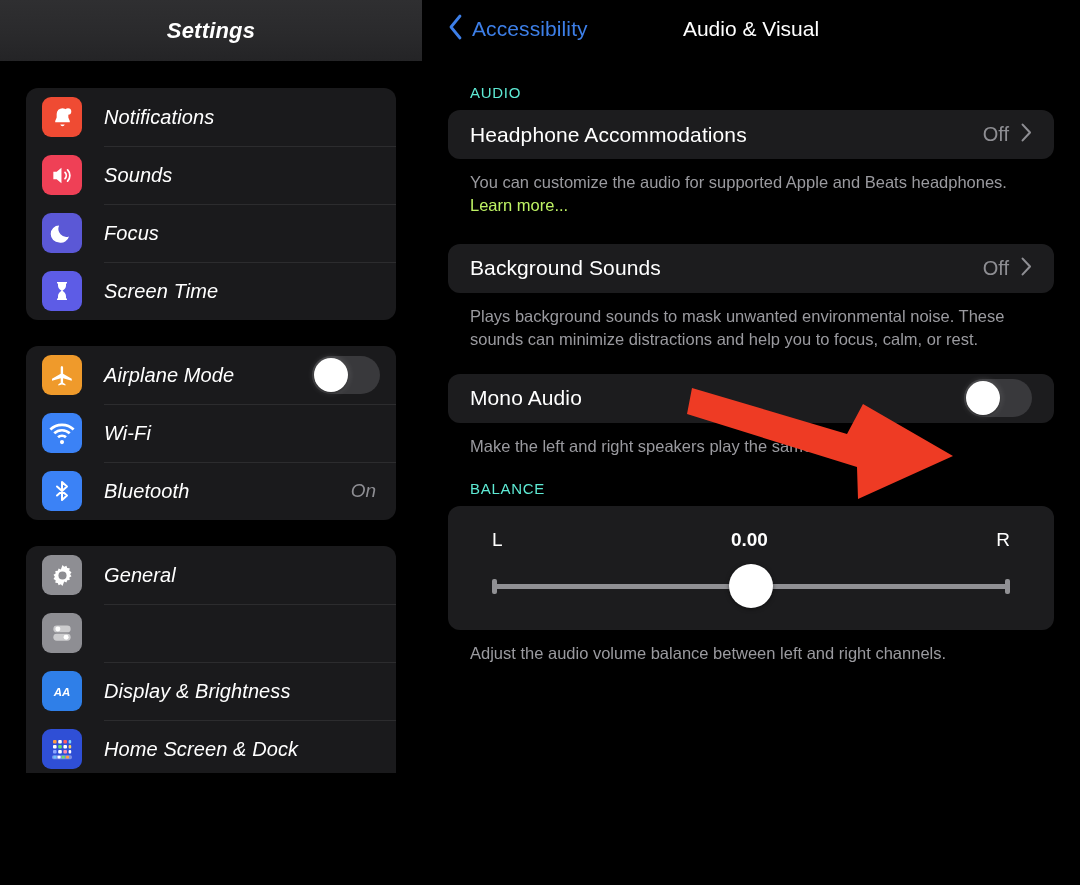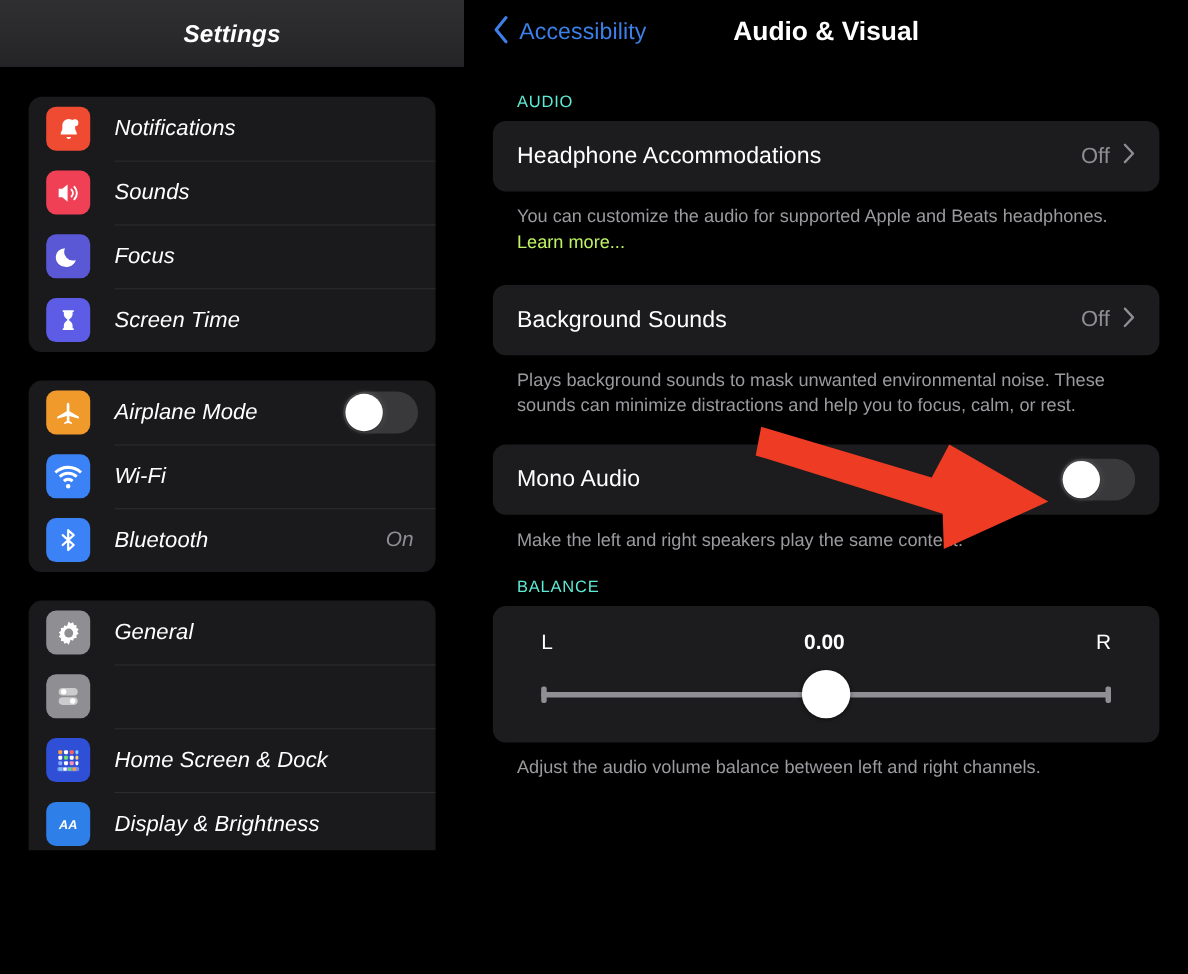--- a/index.html
+++ b/index.html
@@ -63,31 +63,31 @@
   .dt-header {
     position:relative; height:58px; display:flex; align-items:center;
     padding:0 0 0 26px;
   }
   .dt-back { display:flex; align-items:center; gap:9px; cursor:pointer; }
   .dt-back-chevron { display:block; }
   .dt-back-label { font-size:21px; color:#3d7fe8; letter-spacing:.1px; }
   .dt-title {
     position:absolute; left:0; right:0; top:0; height:58px;
     display:flex; align-items:center; justify-content:center;
-    font-size:24px; font-weight:700; color:#fff; pointer-events:none;
+    font-size:21px; font-weight:400; color:#fff; pointer-events:none;
   }
 
   .dt-body { padding:0 26px 0 26px; }
   .sec-head {
     font-size:15px; letter-spacing:.7px; color:#5eead4;
     text-transform:uppercase; padding:0 22px 9px 22px;
   }
   .card { background:#1c1c1e; border-radius:12px; overflow:hidden; }
   .card-row {
-    display:flex; align-items:center; height:64px; padding:0 22px;
+    display:flex; align-items:center; height:49px; padding:0 22px;
   }
   .card-label { font-size:21px; color:#fff; letter-spacing:.1px; }
   .card-value { margin-left:auto; font-size:20px; color:#8e8e93; }
   .chev { margin-left:12px; display:block; }
   .footnote {
     font-size:16.5px; line-height:1.42; color:#9a9a9f;
     padding:12px 22px 0 22px; max-width:600px;
   }
   .footnote .lnk { color:#bef264; }
 
@@ -209,20 +209,28 @@
       </div>
       <div class="sb-row">
         <span class="sb-icon" style="background:#8e8e93">
           <svg width="26" height="26" viewBox="0 0 24 24">
               <rect x="4" y="5" width="16" height="6.4" rx="3.2" fill="#fff" opacity=".55"></rect>
               <circle cx="8.2" cy="8.2" r="2.3" fill="#fff"></circle>
               <rect x="4" y="12.8" width="16" height="6.4" rx="3.2" fill="#fff" opacity=".55"></rect>
               <circle cx="15.8" cy="16" r="2.3" fill="#fff"></circle>
             </svg>
         </span>
+      </div>
+      <div class="sb-row">
+        <span class="sb-icon" style="background:#2f7fe8">
+          <svg width="30" height="20" viewBox="0 0 34 20">
+              <text x="17" y="15.5" text-anchor="middle" font-family="Liberation Sans, sans-serif" font-size="13" font-weight="700" fill="#fff">AA</text>
+            </svg>
+        </span>
+        <span class="sb-label">Display &amp; Brightness</span>
       </div>
       <div class="sb-row">
         <span class="sb-icon" style="background:#2f4fd6">
           <svg width="28" height="28" viewBox="0 0 28 28">
             <g>
               <rect x="5" y="5" width="3.6" height="3.6" rx="1" fill="#ff9f45"></rect>
               <rect x="10.2" y="5" width="3.6" height="3.6" rx="1" fill="#ffffff"></rect>
               <rect x="15.4" y="5" width="3.6" height="3.6" rx="1" fill="#ff5f5f"></rect>
               <rect x="20.6" y="5" width="2.6" height="3.6" rx="1" fill="#7fd4ff"></rect>
               <rect x="5" y="10" width="3.6" height="3.6" rx="1" fill="#ffffff"></rect>
@@ -236,28 +244,20 @@
               <rect x="4" y="20.2" width="20" height="4" rx="1.6" fill="#ffffff" opacity=".35"></rect>
               <rect x="5.4" y="20.8" width="3" height="2.8" rx=".8" fill="#69c2ff"></rect>
               <rect x="9.6" y="20.8" width="3" height="2.8" rx=".8" fill="#ffffff"></rect>
               <rect x="13.8" y="20.8" width="3" height="2.8" rx=".8" fill="#69e06a"></rect>
               <rect x="18" y="20.8" width="3" height="2.8" rx=".8" fill="#ff9f45"></rect>
             </g>
           </svg>
         </span>
         <span class="sb-label">Home Screen &amp; Dock</span>
       </div>
-      <div class="sb-row">
-        <span class="sb-icon" style="background:#2f7fe8">
-          <svg width="30" height="20" viewBox="0 0 34 20">
-              <text x="17" y="15.5" text-anchor="middle" font-family="Liberation Sans, sans-serif" font-size="13" font-weight="700" fill="#fff">AA</text>
-            </svg>
-        </span>
-        <span class="sb-label">Display &amp; Brightness</span>
-      </div>
       <div class="sb-row selected">
         <span class="sb-icon" style="background:#2f7fe8">
           <svg width="32" height="32" viewBox="0 0 32 32">
               <circle cx="16" cy="16" r="12.4" fill="none" stroke="#fff" stroke-width="1.7"></circle>
               <circle cx="16" cy="8.4" r="1.9" fill="#fff"></circle>
               <path d="M8.6 12.2c4.8 1.5 10 1.5 14.8 0" stroke="#fff" stroke-width="1.7" fill="none" stroke-linecap="round"></path>
               <path d="M16 12.6v5.4l-3 6.2M16 18l3 6.2" stroke="#fff" stroke-width="1.7" fill="none" stroke-linecap="round"></path>
             </svg>
         </span>
         <span class="sb-label">Accessibility</span>

